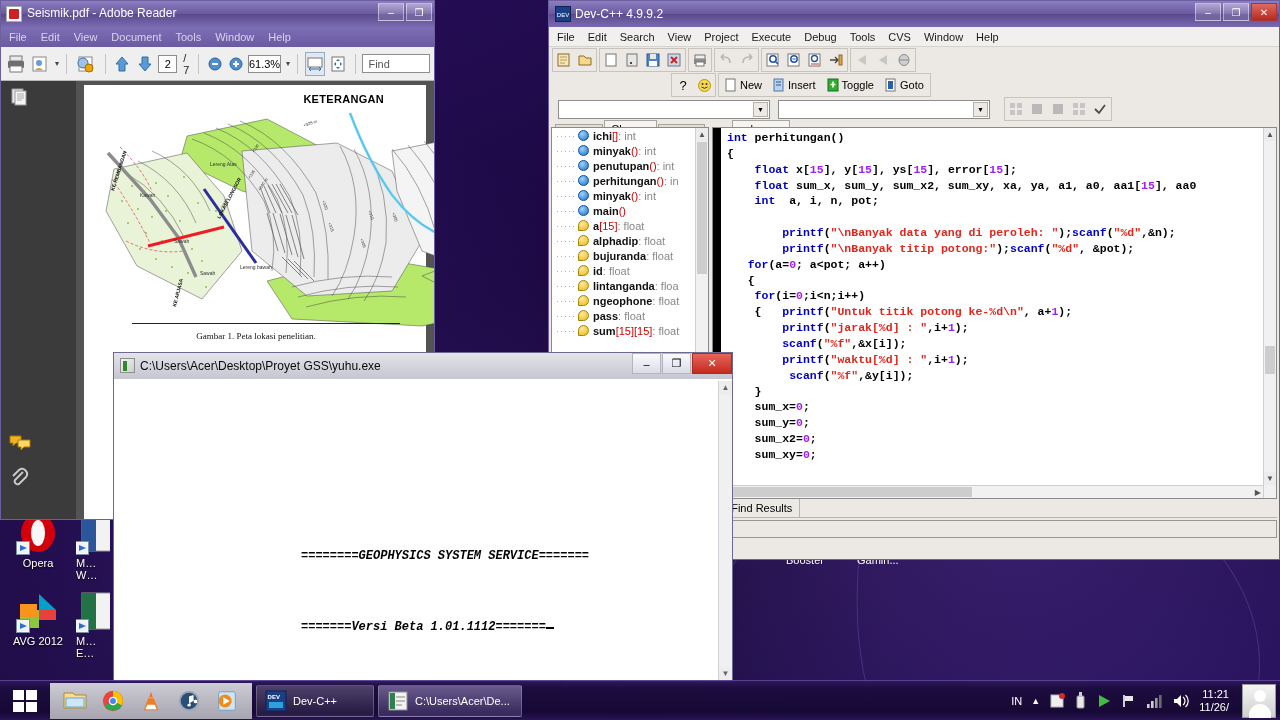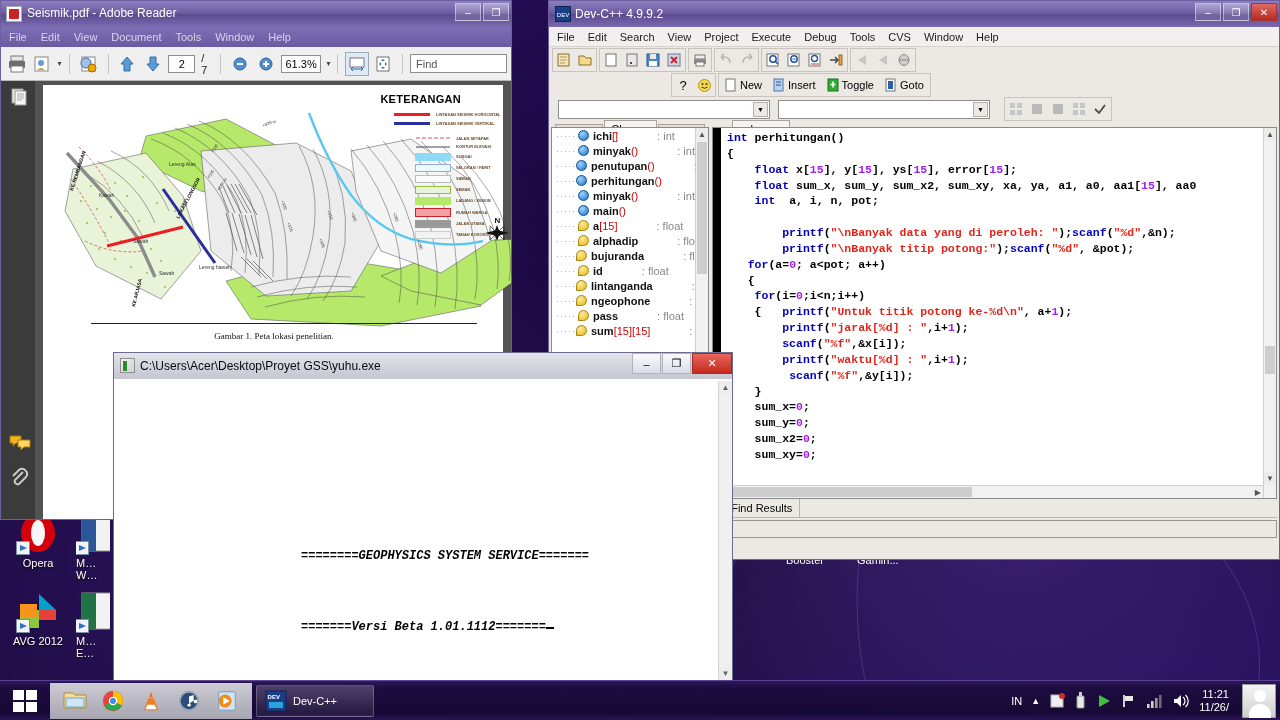--- a/index.html
+++ b/index.html
@@ -40,21 +40,21 @@
   }
   .shortcut-arrow:after{
     content:""; position:absolute; left:3px; top:3px;
     border-left:7px solid #2f6fc4; border-top:3.5px solid transparent; border-bottom:3.5px solid transparent;
   }
 
   
   .win { position:absolute; }
 
   
-  #adobe { left:0; top:0; width:512px; height:520px;
+  #adobe { left:0; top:0; width:435px; height:520px;
            border:1px solid #6c5fa0; background:#3b3b3b; }
   #adobe .tb {
     height:26px; position:relative;
     background:linear-gradient(180deg,#8c7fc0 0,#6a589f 50%,#5b4a8e 52%,#7a6ab0 100%);
   }
   #adobe .tb .ttl { position:absolute; left:26px; top:5px; font-size:12px; color:#fff; }
   #adobe .tb .appicon {
     position:absolute; left:5px; top:5px; width:16px; height:16px;
     background:#fff; border:1px solid #aaa;
   }
@@ -70,21 +70,21 @@
   #adobe .toolbar { height:34px; background:#f0efef; border-bottom:1px solid #b9b7b7;
         display:flex; align-items:center; padding:0 4px; gap:3px; }
   .tbtn { width:24px; height:24px; border:1px solid transparent; display:flex; align-items:center; justify-content:center; font-size:12px; }
   .tsep { width:1px; height:20px; background:#c6c4c4; margin:0 4px; }
   .pagebox { width:28px; height:18px; border:1px solid #8d8d8d; background:#fff;
              font-size:11px; text-align:center; line-height:17px; }
   .zoombox { width:42px; height:18px; border:1px solid #8d8d8d; background:#fff;
              font-size:11px; text-align:center; line-height:17px; }
   .findbox { width:100px; height:19px; border:1px solid #8d8d8d; background:#fff;
              font-size:11px; line-height:18px; padding-left:5px; color:#555; }
-  #adobe .body { position:absolute; left:0; top:80px; right:0; bottom:0; display:flex; }
+  #adobe .body { position:absolute; left:0; top:80px; right:0; bottom:0; display:flex;gap:41px; }
   #adobe .navpane { width:34px; background:#3b3b3b; position:relative; }
   .npicon { position:absolute; left:8px; width:20px; height:20px; }
   #adobe .page { flex:1; background:#535353; position:relative; overflow:hidden; }
   #adobe .sheet { position:absolute; left:8px; top:4px; right:8px; bottom:-60px; background:#fff; }
 
   
   .figwrap { position:absolute; left:8px; top:6px; right:6px; height:250px; }
   .maptitle { position:absolute; right:36px; top:2px; font-size:11px; font-weight:bold;
               font-family:"Liberation Sans",sans-serif; letter-spacing:.3px;}
   .mapsvg { position:absolute; left:0; top:0; }
@@ -113,21 +113,21 @@
   .ptab.active{ background:#f6f4f1; position:relative; top:-2px; padding-bottom:4px;}
   #dev .main{ position:absolute; left:2px; top:126px; right:2px; bottom:60px; display:flex; }
   .browser{ width:158px; background:#fff; border:1px solid #8a8a8a; position:relative; overflow:hidden; }
   .bline{ display:flex; align-items:center; font-size:11px; white-space:nowrap; padding-left:4px; height:15px;}
   .bdots{ width:22px; color:#aaa; font-size:9px; letter-spacing:1px;}
   .bbullet{ width:11px;height:11px;border-radius:50%; margin-right:4px; flex:none;}
   .bbullet.m{ background:radial-gradient(circle at 35% 32%, #9fd4ff, #1a6fc4); border:1px solid #0d4f96;}
   .bbullet.v{ background:radial-gradient(circle at 35% 32%, #ffe9a0, #e8b90c); border:1px solid #a5830a; border-radius:50% 50% 50% 0;}
   .bname{ font-weight:bold; color:#111; }
   .bidx{ color:#c00; }
-  .btype{ color:#888;padding-left:39px; }
+  .btype{ color:#888; }
   .vscroll{ position:absolute; right:0; top:0; width:13px; bottom:0; background:#f1f1f1; border-left:1px solid #cfcfcf;}
   .vscroll .up,.vscroll .dn{ height:13px; text-align:center; font-size:8px; line-height:13px; color:#555; background:#ececec;}
   .vscroll .thumb{ position:absolute; left:1px; right:1px; background:#cdcdcd;}
   .editor{ flex:1; margin-left:3px; border:1px solid #8a8a8a; background:#fff; position:relative; overflow:hidden;}
   .gutter{ position:absolute; left:0; top:0; bottom:0; width:8px; background:#000;}
   .code{ position:absolute; left:14px; top:2px; right:14px; font-family:"Liberation Mono", monospace;
          font-size:11.5px; line-height:15.85px; white-space:pre; color:#000; font-weight:bold;}
   .code .kw{ color:#0000c0; }
   .code .str{ color:#e0251b; }
   .code .num{ color:#a020f0; }
@@ -1025,20 +1025,30 @@
 
   <div class="tbarbtn" style="width:118px;">
     <svg width="22" height="22" viewBox="0 0 22 22">
         <rect x="1" y="1" width="20" height="20" fill="#1b3f86" stroke="#0d2550"></rect>
         <text x="2.6" y="9" font-size="6" fill="#fff" font-family="Liberation Sans" font-weight="bold">DEV</text>
         <rect x="4" y="12" width="14" height="6" fill="#2aa2dd"></rect>
       </svg>
     <span>Dev-C++</span>
   </div>
 
+  <div class="tbarbtn active" style="width:144px;">
+    <svg width="22" height="22" viewBox="0 0 22 22">
+        <rect x="2" y="2" width="18" height="18" fill="#f2f2f2" stroke="#8b8b8b"></rect>
+        <rect x="3" y="3" width="5" height="16" fill="#2f7f4f"></rect>
+        <rect x="9" y="6" width="9" height="2" fill="#bbb"></rect>
+        <rect x="9" y="10" width="9" height="2" fill="#bbb"></rect>
+        <rect x="9" y="14" width="6" height="2" fill="#bbb"></rect>
+      </svg>
+    <span>C:\Users\Acer\De...</span>
+  </div>
 
   <div id="tray">
     <span>IN</span>
     <span style="font-size:9px;">▲</span>
     <svg width="16" height="16" viewBox="0 0 16 16">
         <rect x="2" y="2" width="12" height="12" fill="#f0f0f0" stroke="#b5b5b5"></rect>
         <circle cx="13" cy="3" r="3" fill="#d42a2a"></circle>
       </svg>
     <svg width="13" height="17" viewBox="0 0 13 17">
         <rect x="3" y="4" width="7" height="12" rx="1" fill="#e9e9e9" stroke="#9a9a9a"></rect>

